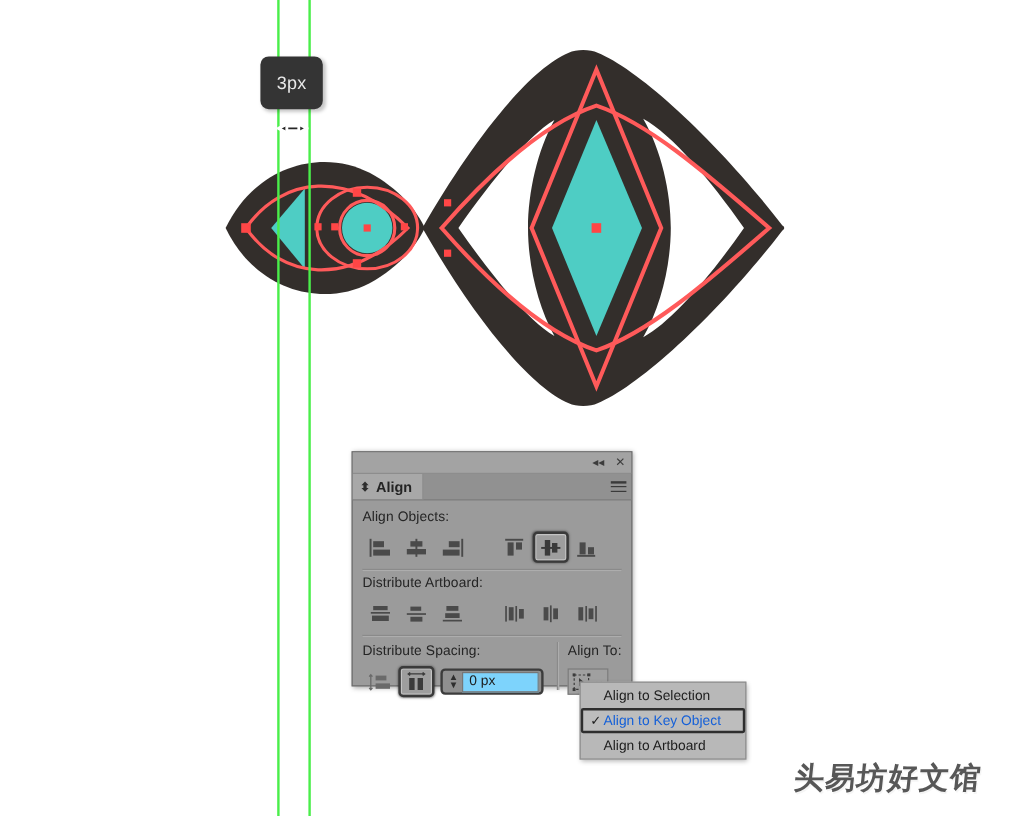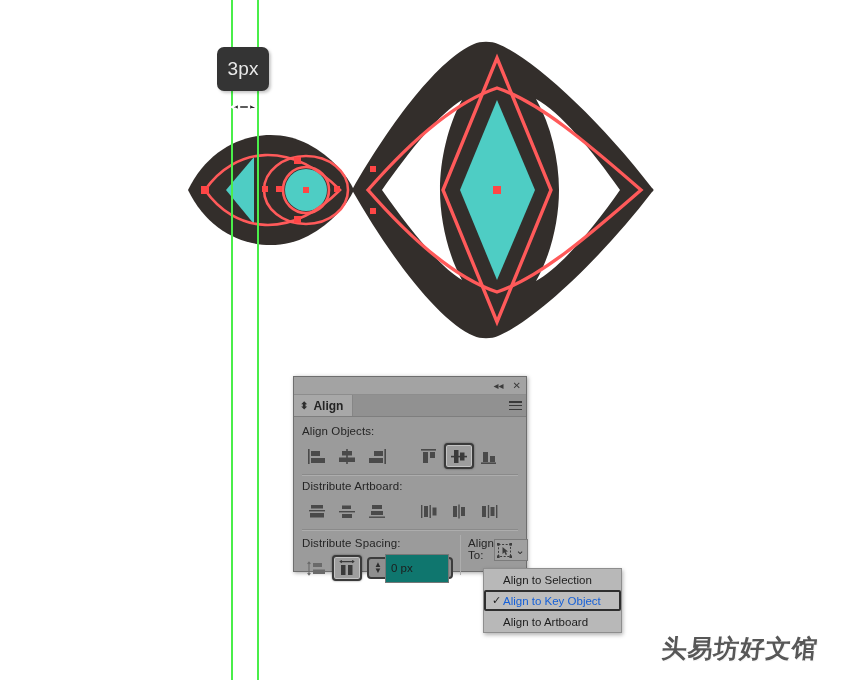--- a/index.html
+++ b/index.html
@@ -46,21 +46,21 @@
     height: 44px;
     background: #343434;
     border-radius: 7px;
     box-shadow: 2px 2px 3px rgba(0,0,0,0.22);
     display: flex;
     align-items: center;
     justify-content: center;
   }
   #measure-tip .tip-label {
     color: #e9e9e9;
-    font-size: 19px;
+    font-size: 15px;
     letter-spacing: 0.2px;
   }
   #resize-cursor {
     position: absolute;
     left: 229px;
     top: 98px;
     width: 30px;
     height: 18px;
   }
 
@@ -197,39 +197,40 @@
     display: flex;
     flex-direction: column;
     align-items: center;
     justify-content: center;
     color: #2e2e2e;
     line-height: 6px;
     font-size: 8px;
   }
   #spacing-value {
     flex: 1;
-    height: 29px;
-    background: #0f766e;
+    height: 17px;
+    background: #7dd3fc;
     border: 1px solid #777;
     display: flex;
     align-items: center;
     padding-left: 5px;
     font-size: 11.5px;
     color: #1c1c1c;
     box-sizing: border-box;
   }
   .vsep {
     width: 1px;
     height: 40px;
     background: #8a8a8a;
     border-right: 1px solid #adadad;
     margin: 0 7px;
   }
   #align-to-col {
     display: flex;
+    flex-direction: column;
     justify-content: flex-start;
   }
   #align-to-btn {
     width: 34px;
     height: 22px;
     background: #a0a0a0;
     border: 1px solid #7b7b7b;
     display: flex;
     align-items: center;
     justify-content: center;

